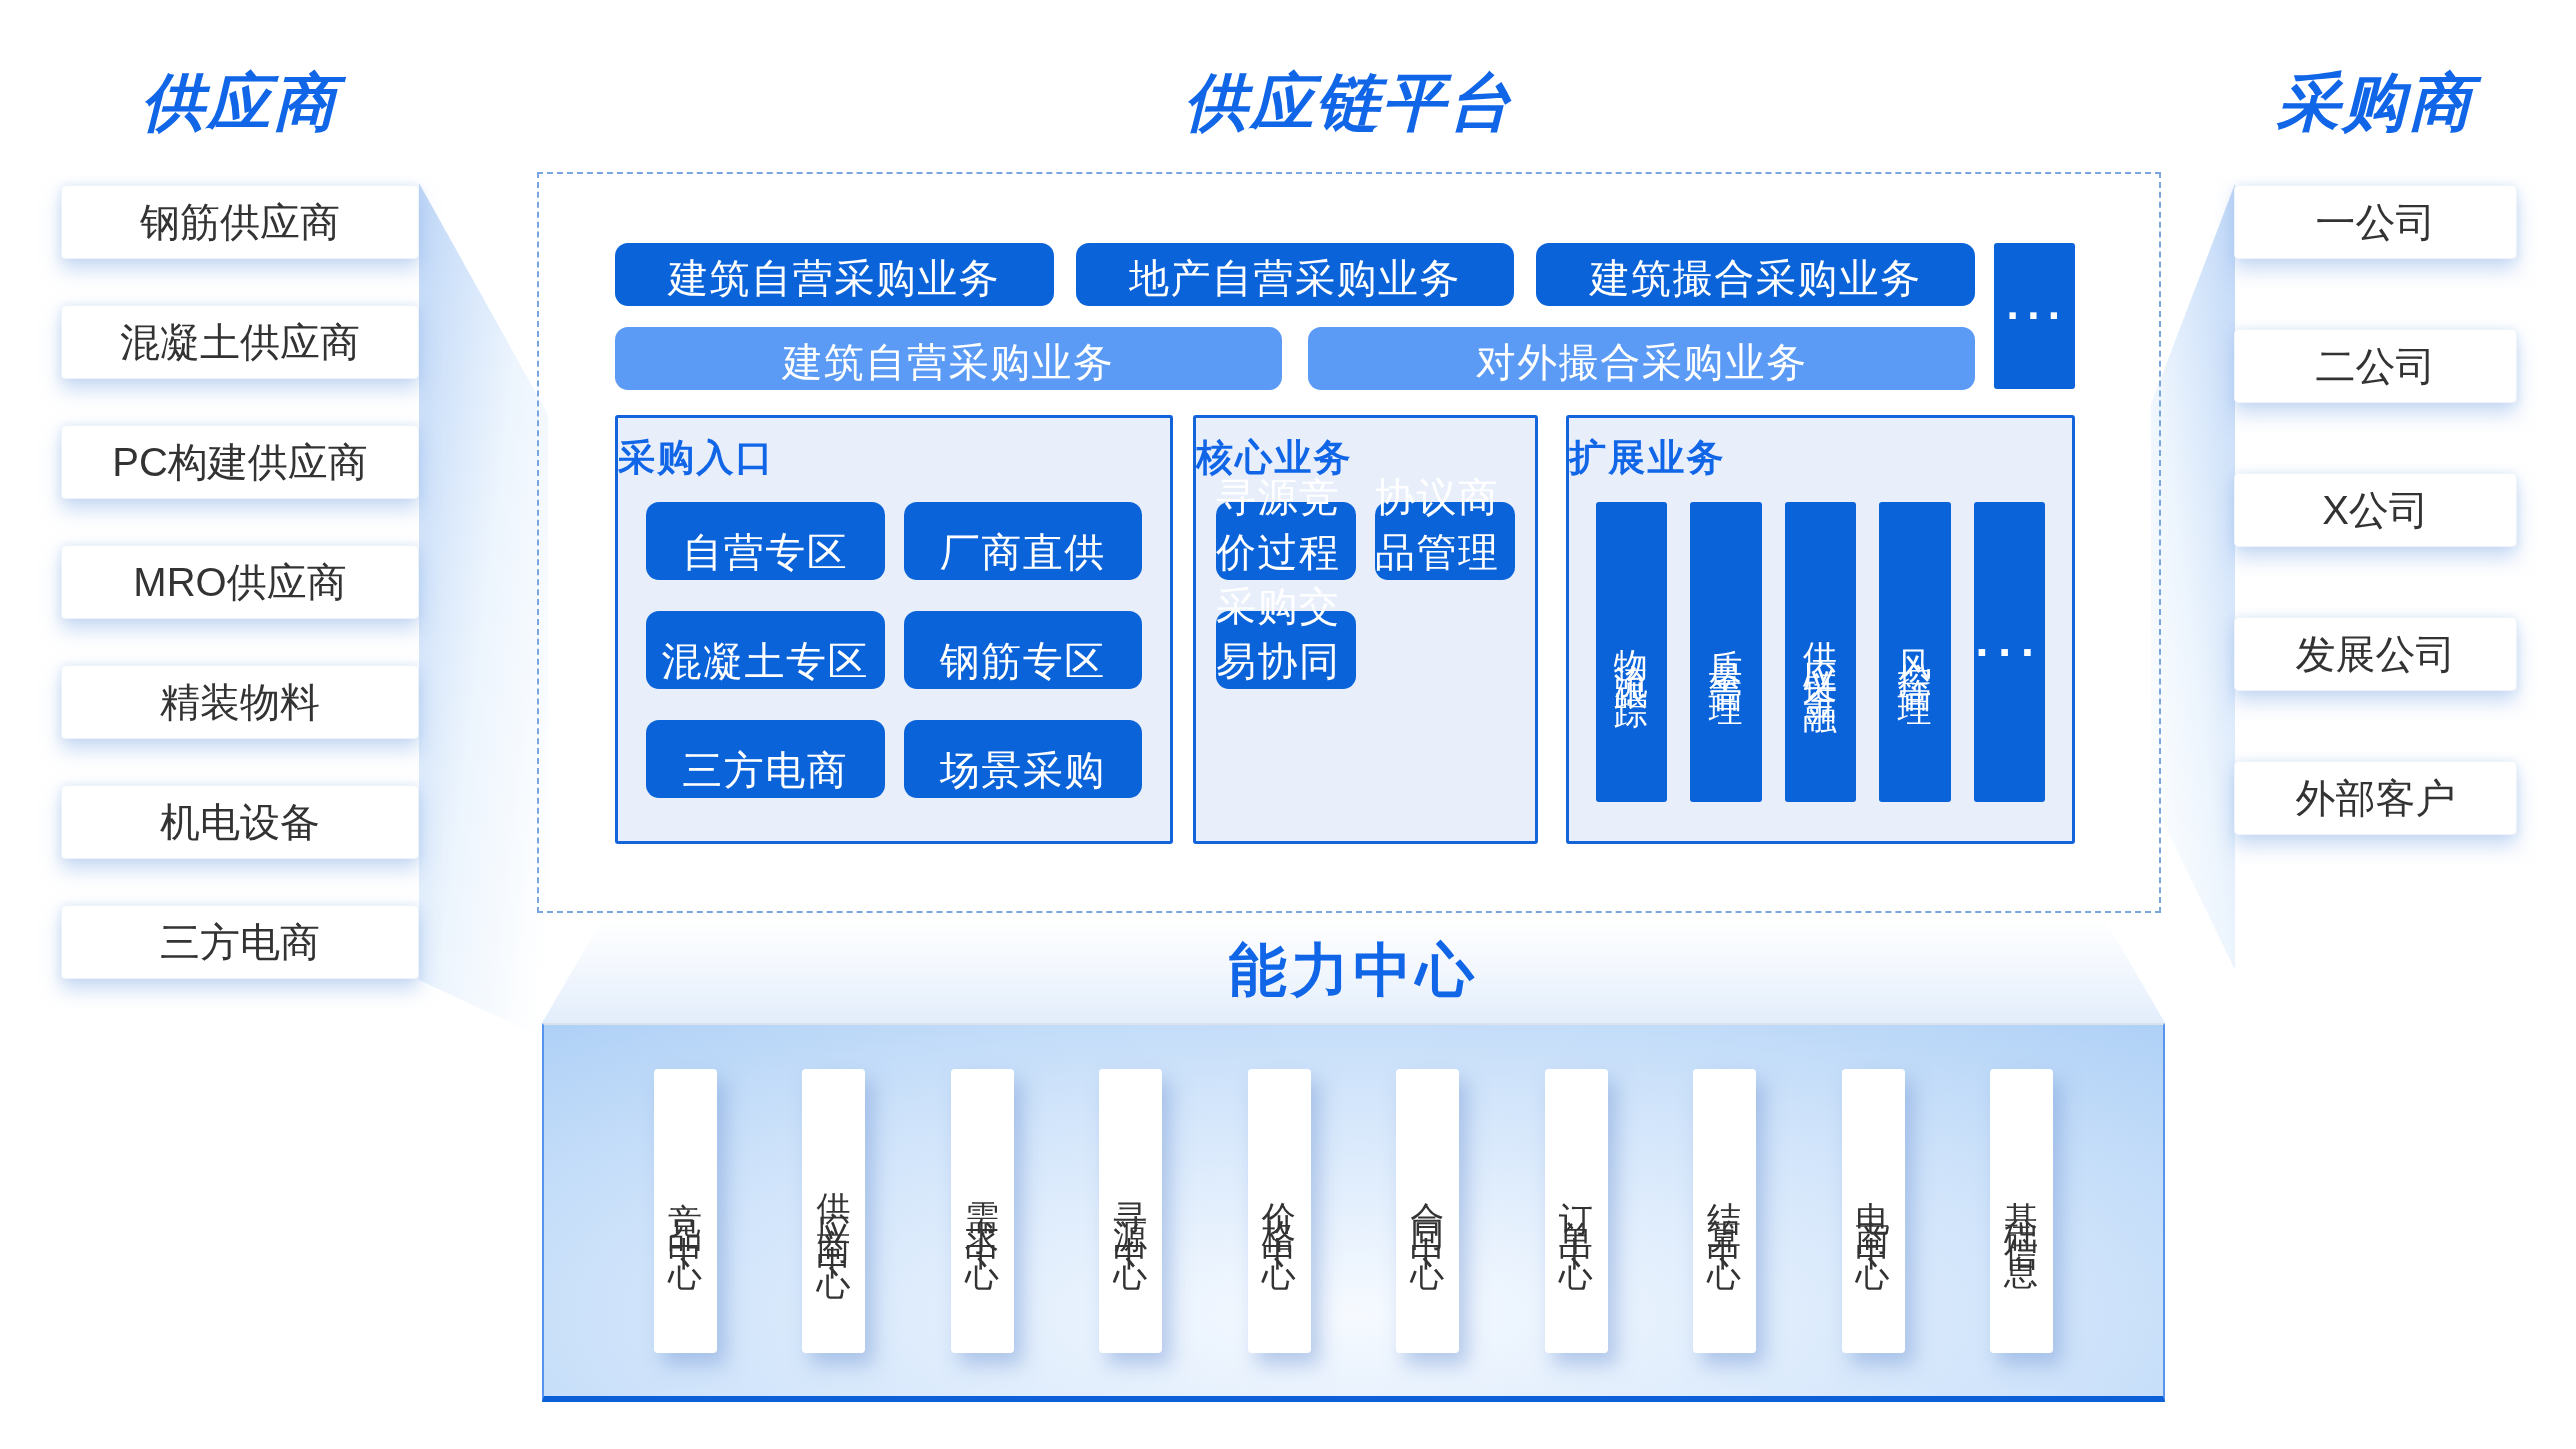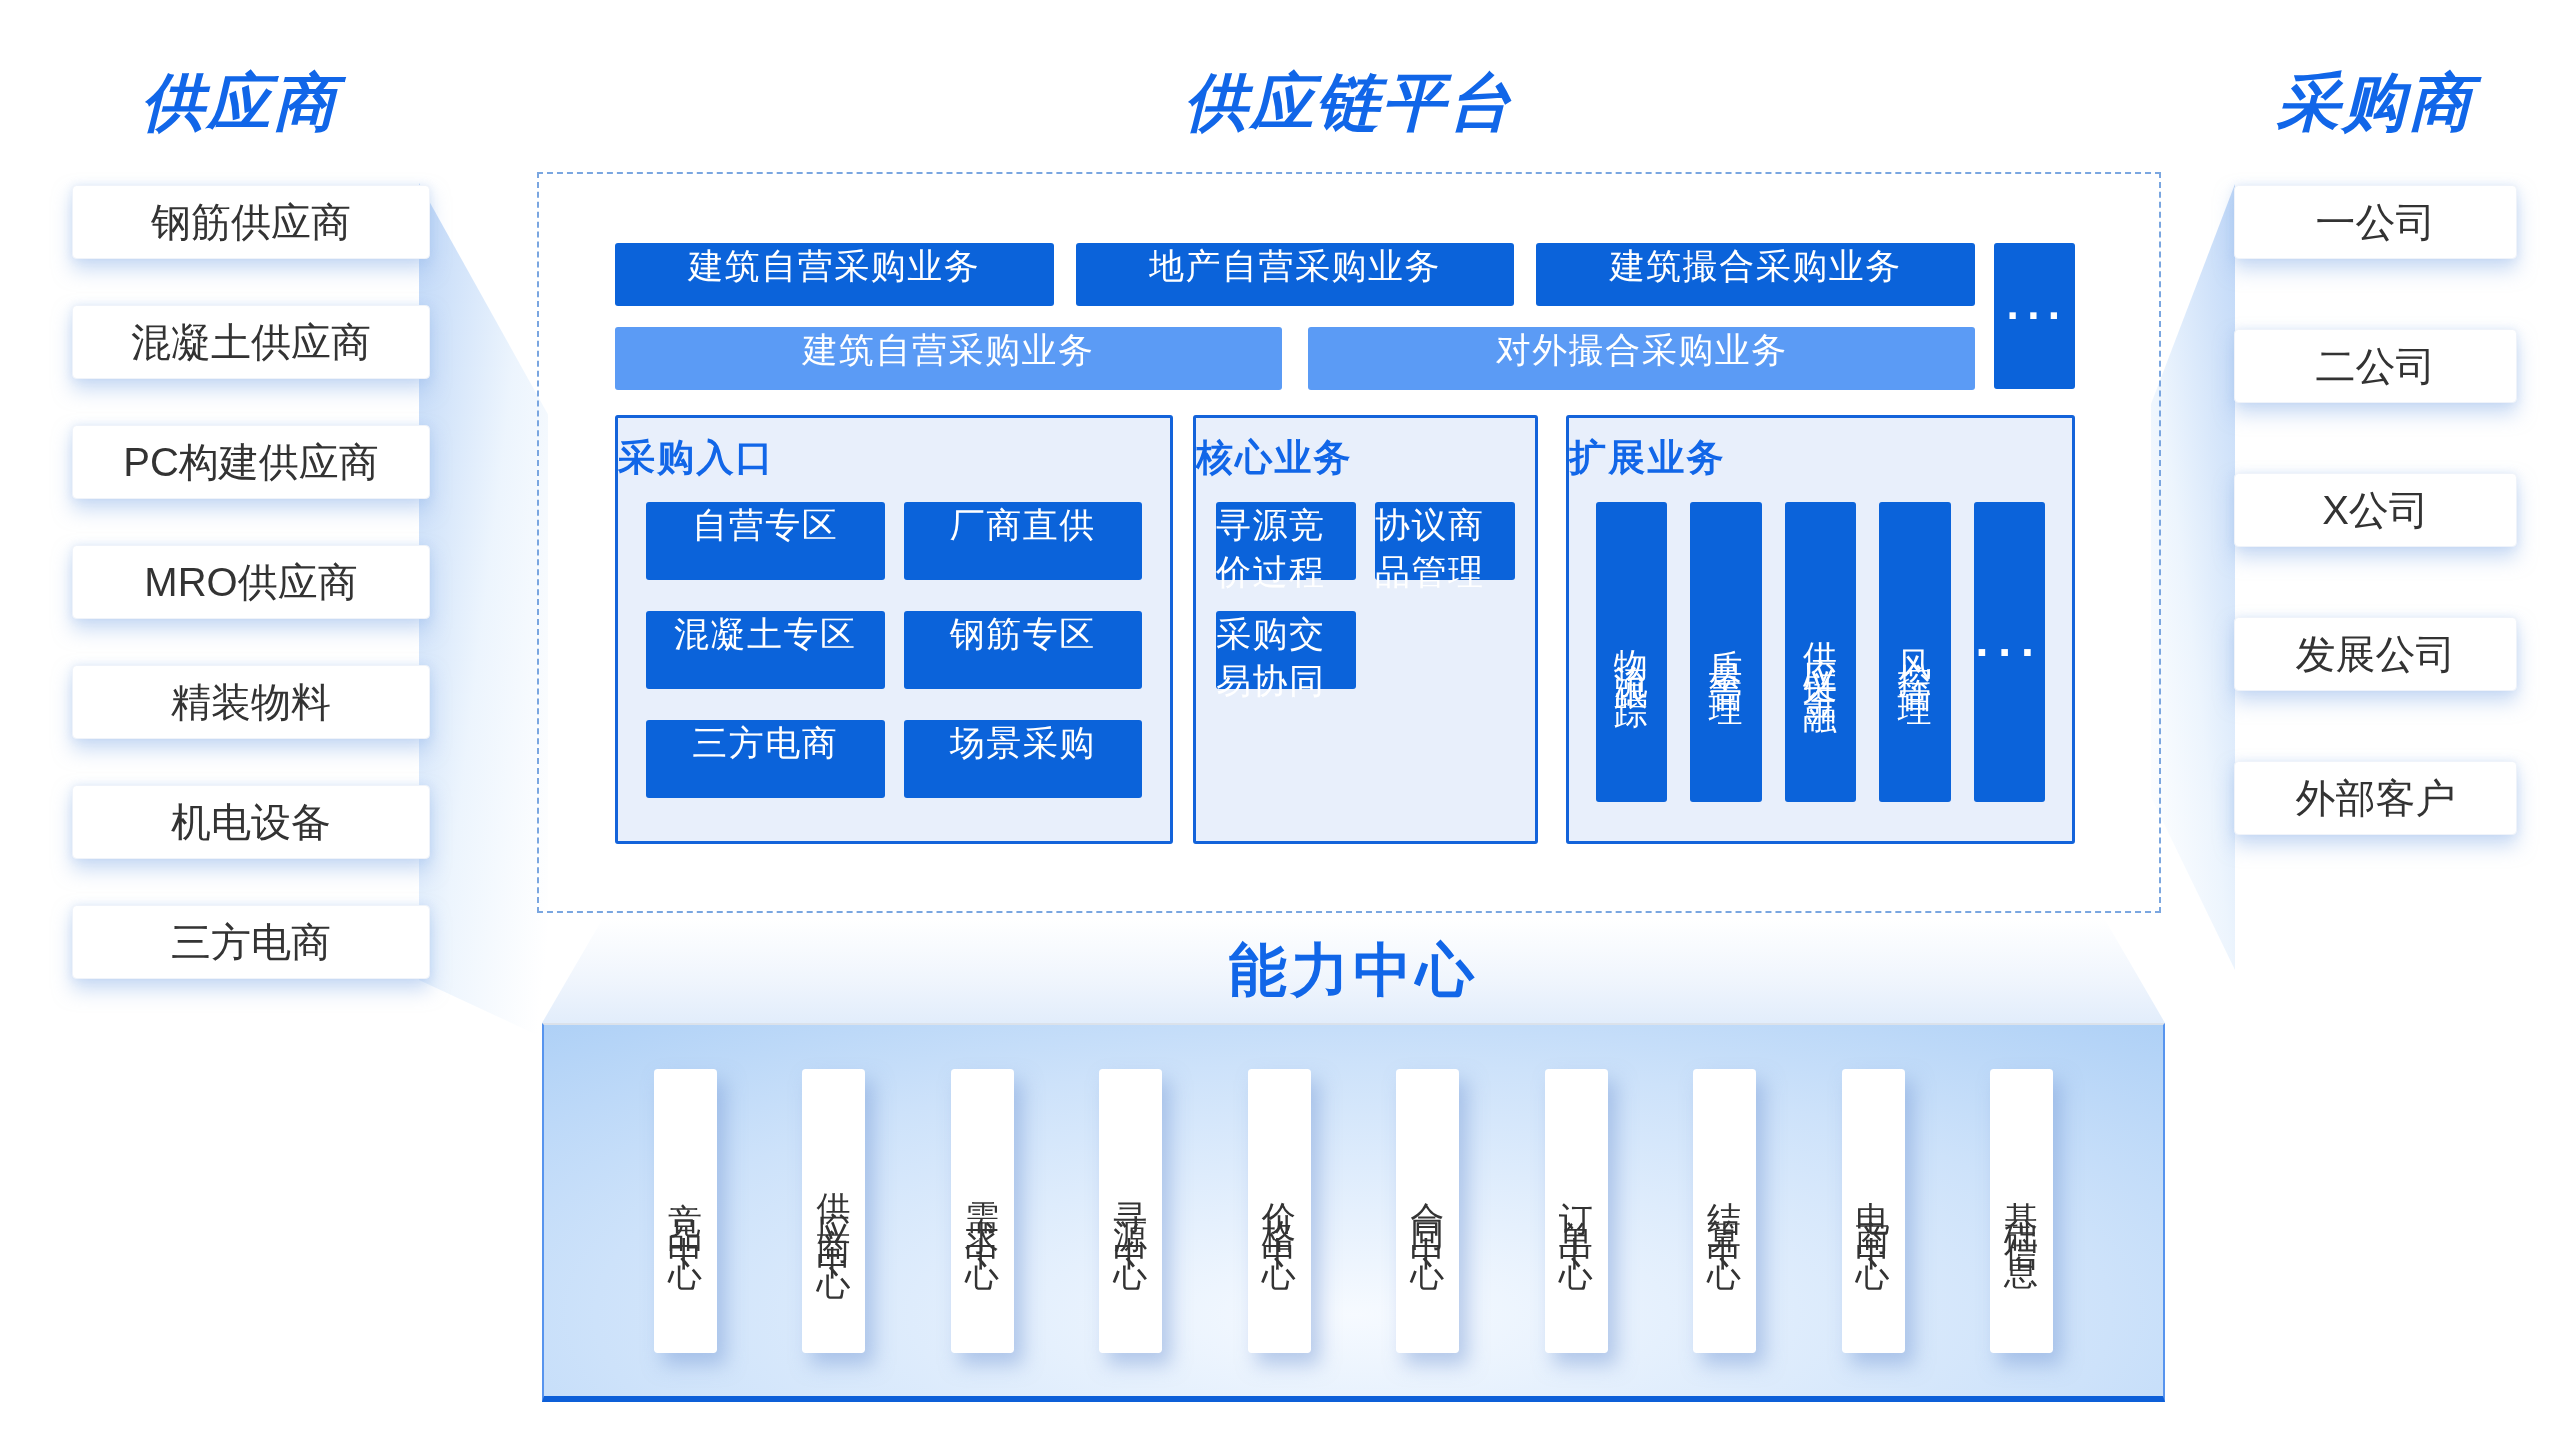--- a/index.html
+++ b/index.html
@@ -32,22 +32,22 @@
     clip-path:polygon(100% 0,100% 100%,0 78%,0 28%);
     background:linear-gradient(263deg,rgba(186,212,247,.92) 0%,rgba(214,232,251,.45) 55%,rgba(255,255,255,0) 95%);
   }
   
   .dashed-box{
     position:absolute;left:537px;top:172px;width:1624px;height:741px;
     border:2.2px dashed var(--dashed);box-sizing:border-box;background:transparent;
   }
   .biz-row{position:absolute;left:76px;width:1360px;height:63px;display:flex;}
   .btn{
-    display:flex;align-items:flex-start;justify-content:center;border-radius:3px;
-    color:#ffffff;font-size:35px;letter-spacing:1.5px;box-sizing:border-box;
+    display:flex;align-items:flex-end;justify-content:center;border-radius:13px;
+    color:#ffffff;font-size:40px;letter-spacing:1.5px;box-sizing:border-box;
   }
   .btn-dark{background:var(--btn-dark);}
   .btn-light{background:var(--btn-light);}
   .biz-btn{flex:1;}
   .more-box{
     position:absolute;left:1455px;top:69px;width:81px;height:146px;
     background:var(--btn-dark);border-radius:2.9px;
     display:flex;align-items:center;justify-content:center;
   }
   .dots-text{color:#fff;font-size:44px;font-weight:700;letter-spacing:5.9px;text-indent:5.9px;}
@@ -96,21 +96,21 @@
 </style>
 </head>
 <body>
 
 <div class="canvas">
 
   <div class="glow glow-left"></div>
   <div class="glow glow-right"></div>
 
   <div class="big-title" style="left:61px;top:65px;width:358px;">供应商</div>
-  <div class="side-col" style="left:72px;top:185px;width:358px;gap:46px;">
+  <div class="side-col" style="left:61px;top:185px;width:358px;gap:46px;">
 
       <div class="side-box">
         <span>钢筋供应商</span>
       </div>
 
       <div class="side-box">
         <span>混凝土供应商</span>
       </div>
 
       <div class="side-box">

